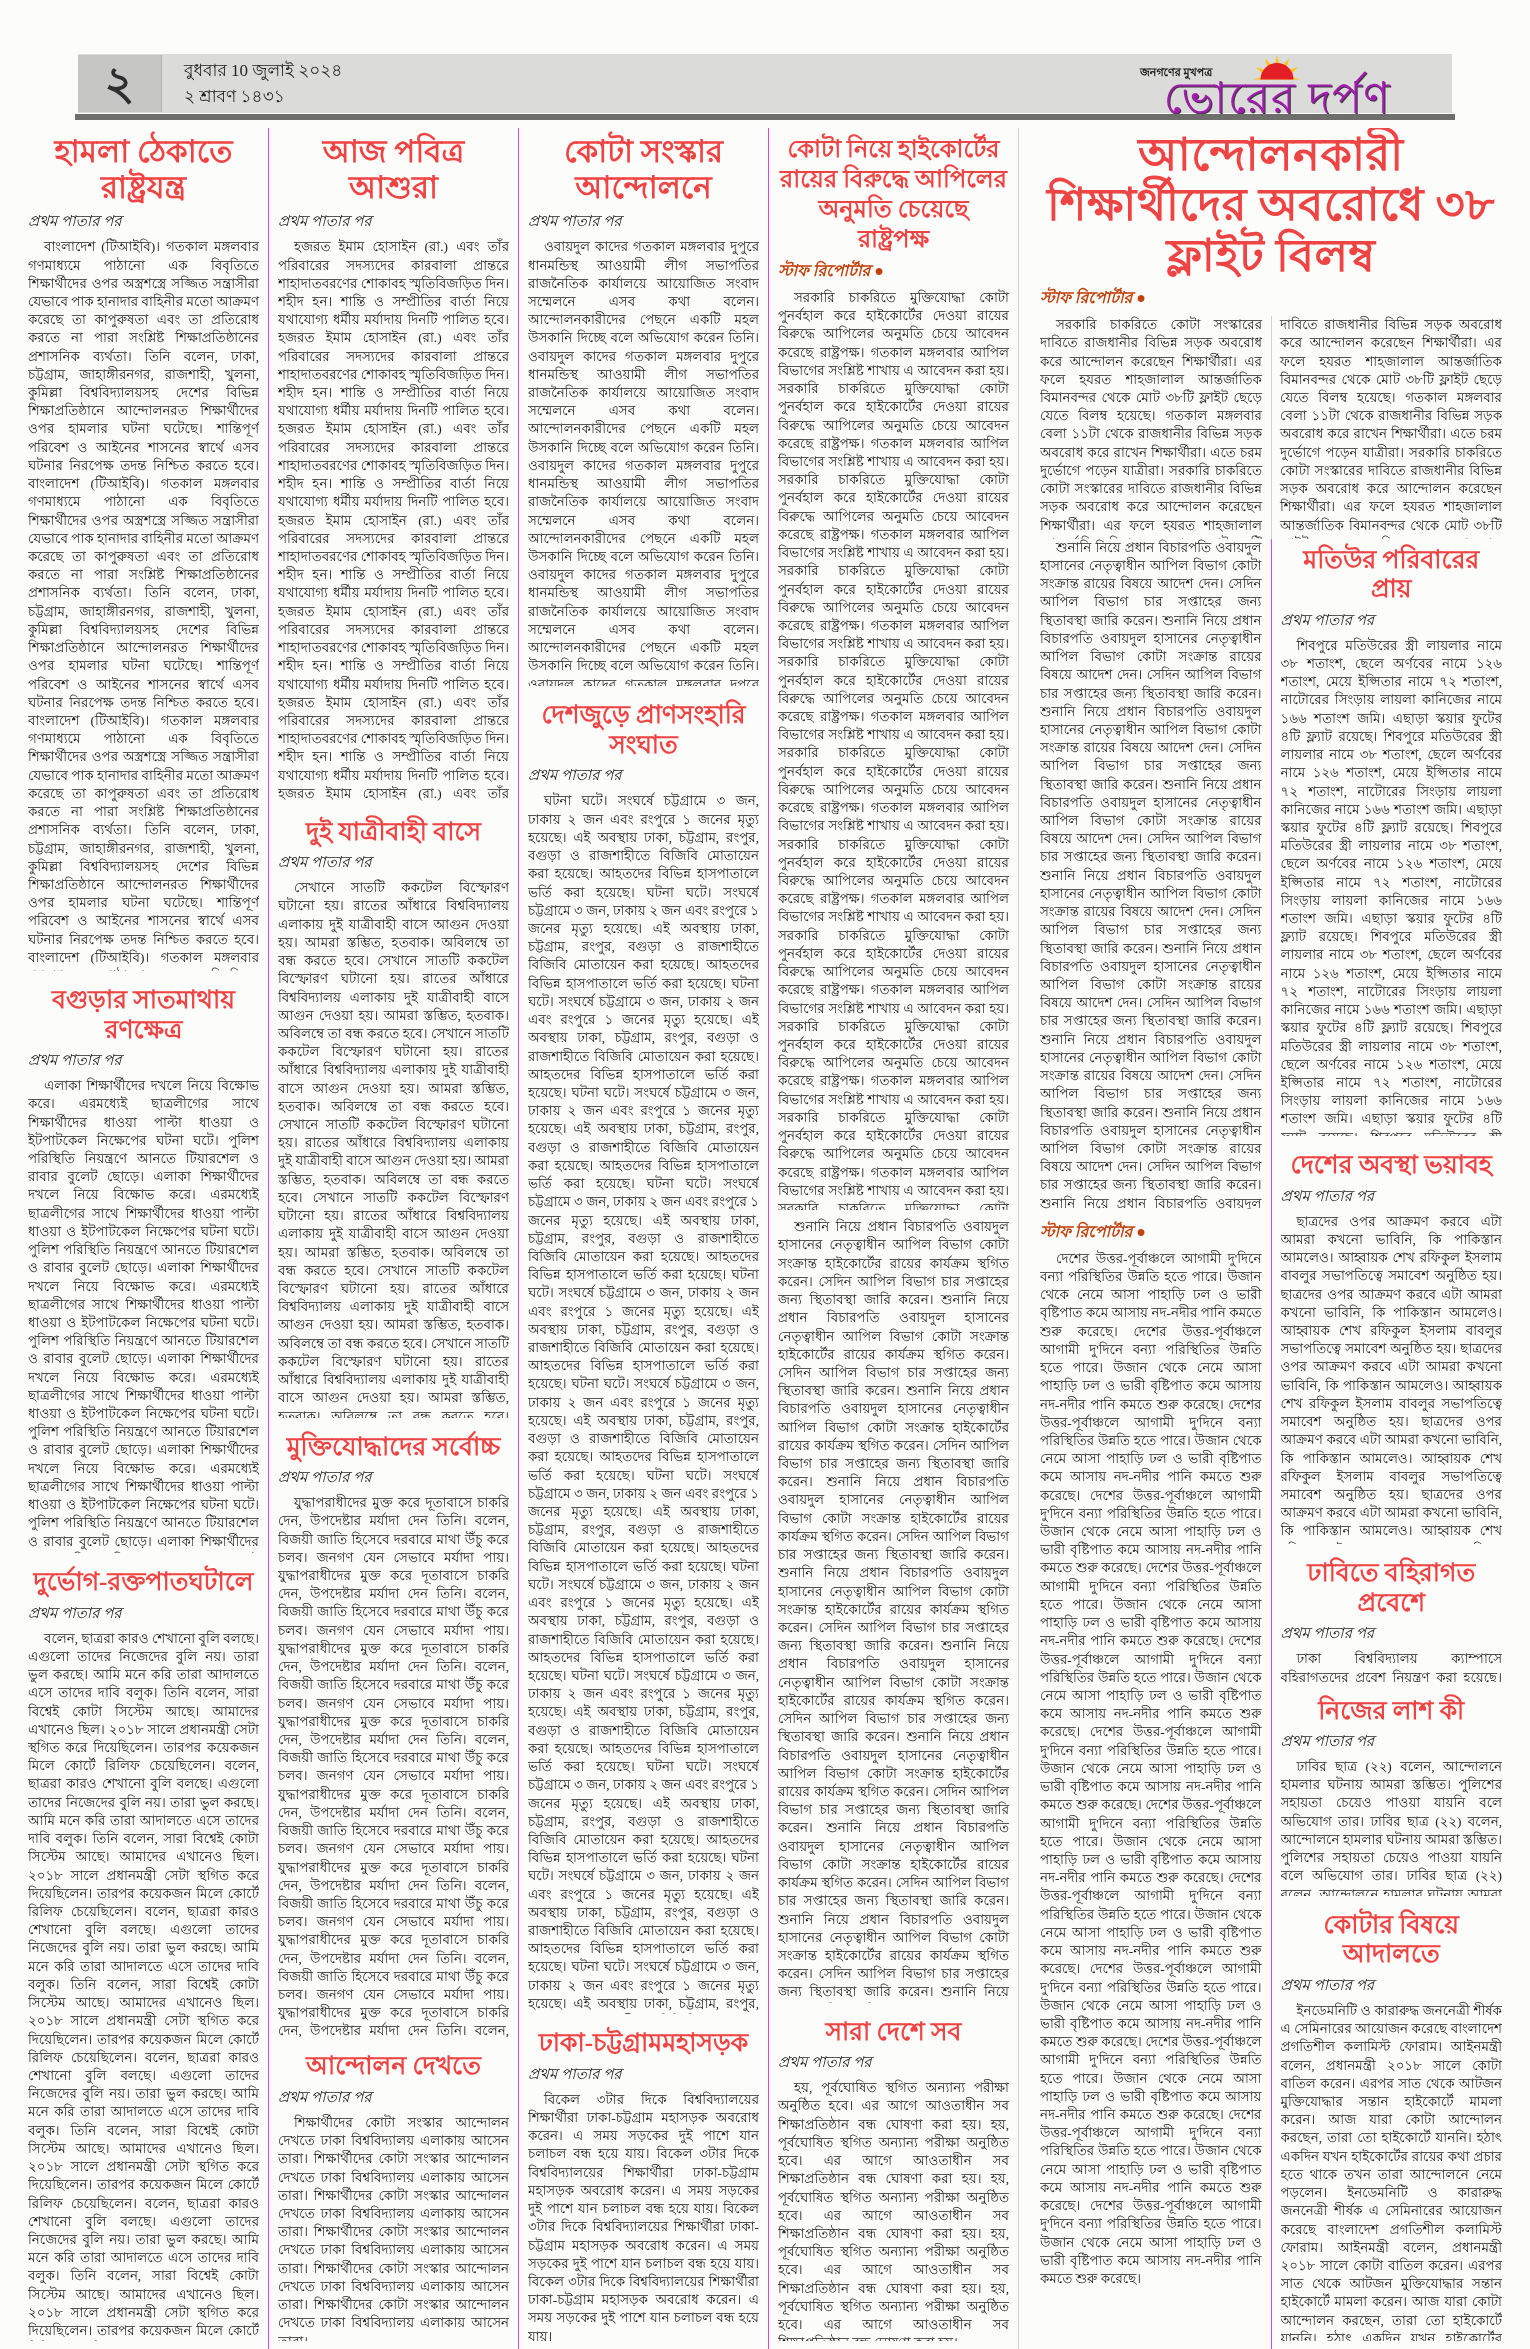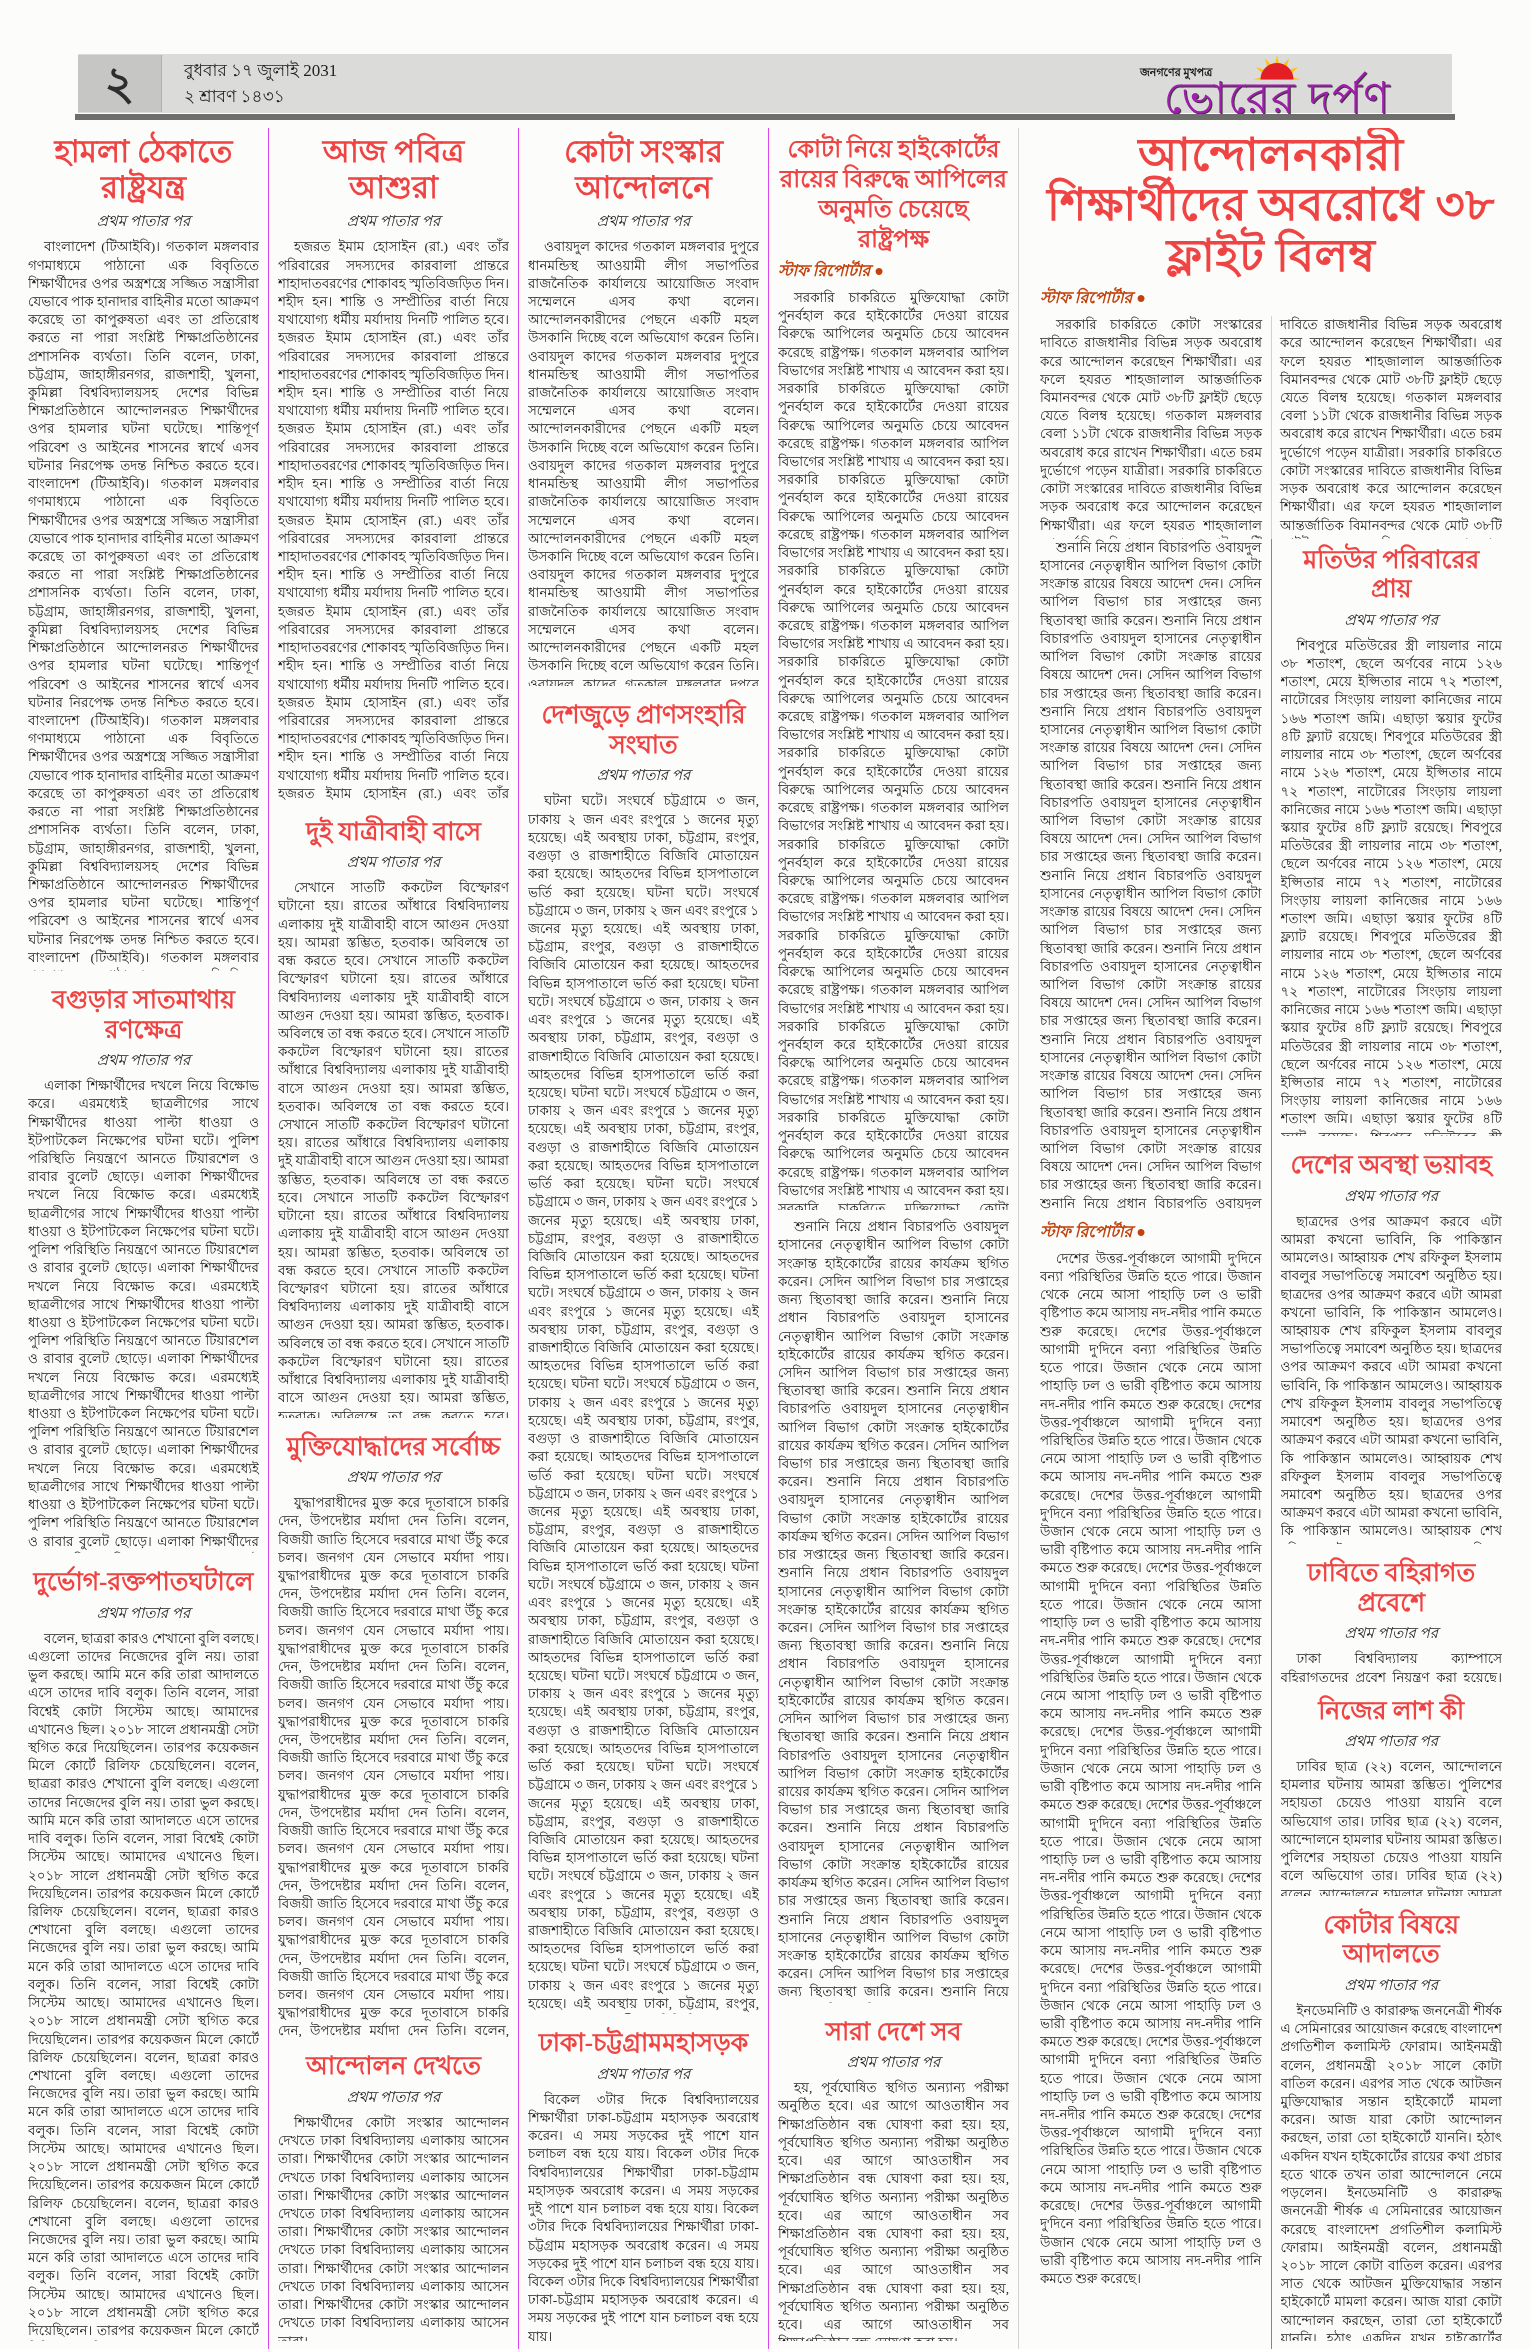--- a/index.html
+++ b/index.html
@@ -40,40 +40,40 @@
   .rregion { flex:2 1 0; display:flex; flex-direction:column; min-width:0; }
   .rrow { flex:1 1 auto; display:flex; min-height:0; }
   .rcol { flex:1 1 0; display:flex; flex-direction:column; min-width:0; }
   .art { display:flex; flex-direction:column; overflow:hidden; padding-bottom:8px; }
   .art.grow { flex:1 1 auto; min-height:0; }
   .hl { text-align:center; font-weight:bold; color:#ef4444; padding:6px 2px 2px; }
   .hl-lg { font-size:31px; line-height:1.15; }
   .hl-md { font-size:25px; line-height:1.18; }
   .hl-sm { font-size:24px; line-height:1.25; }
   .hl-xl { font-size:45px; line-height:1.12; letter-spacing:.5px; padding-top:2px; }
-  .kicker { text-align:center; font-style:italic; font-size:15px; color:#222; padding:2px 0 4px; }
+  .kicker { text-align:left; font-style:italic; font-size:15px; color:#222; padding:2px 0 4px; }
   .byline { font-style:italic; font-weight:bold; font-size:16px; color:#c2410c; padding:2px 0 4px; }
   .body {
     flex:1 1 auto; min-height:0; overflow:hidden; text-align:justify;
     font-size:13.4px; line-height:1.36; color:#1c1c1c; text-indent:16px;
   }
   .body2col { column-count:2; column-gap:18px; column-rule:1px solid #d2d2d0; }
   .flight-body { height:332px; flex:0 0 auto; }
 </style>
 </head>
 <body>
 
 <div class="page">
 
   <div class="topbar">
     <div class="pagenum-box">
       <span class="pagenum">২</span>
     </div>
     <div class="dateline">
-      <div>বুধবার ১৭ জুলাই 2031</div>
+      <div>বুধবার 10 জুলাই ২০২৪</div>
       <div>২ শ্রাবণ ১৪৩১</div>
     </div>
     <div class="masthead">
       <div class="tagline">জনগণের মুখপত্র</div>
       <svg class="sun" viewBox="0 0 60 40">
         <polygon fill="#ffc20e" points="8,34 19.4,31.2 10.9,23 22.2,26.2 19,14.9 27.2,23.4 30,12 32.8,23.4 41,14.9 37.8,26.2 49.1,23 40.6,31.2 52,34"></polygon>
         <path d="M15 34 A15 15 0 0 1 45 34 Z" fill="#e31e24"></path>
       </svg>
       <div class="title">ভোরের দর্পণ</div>
     </div>

